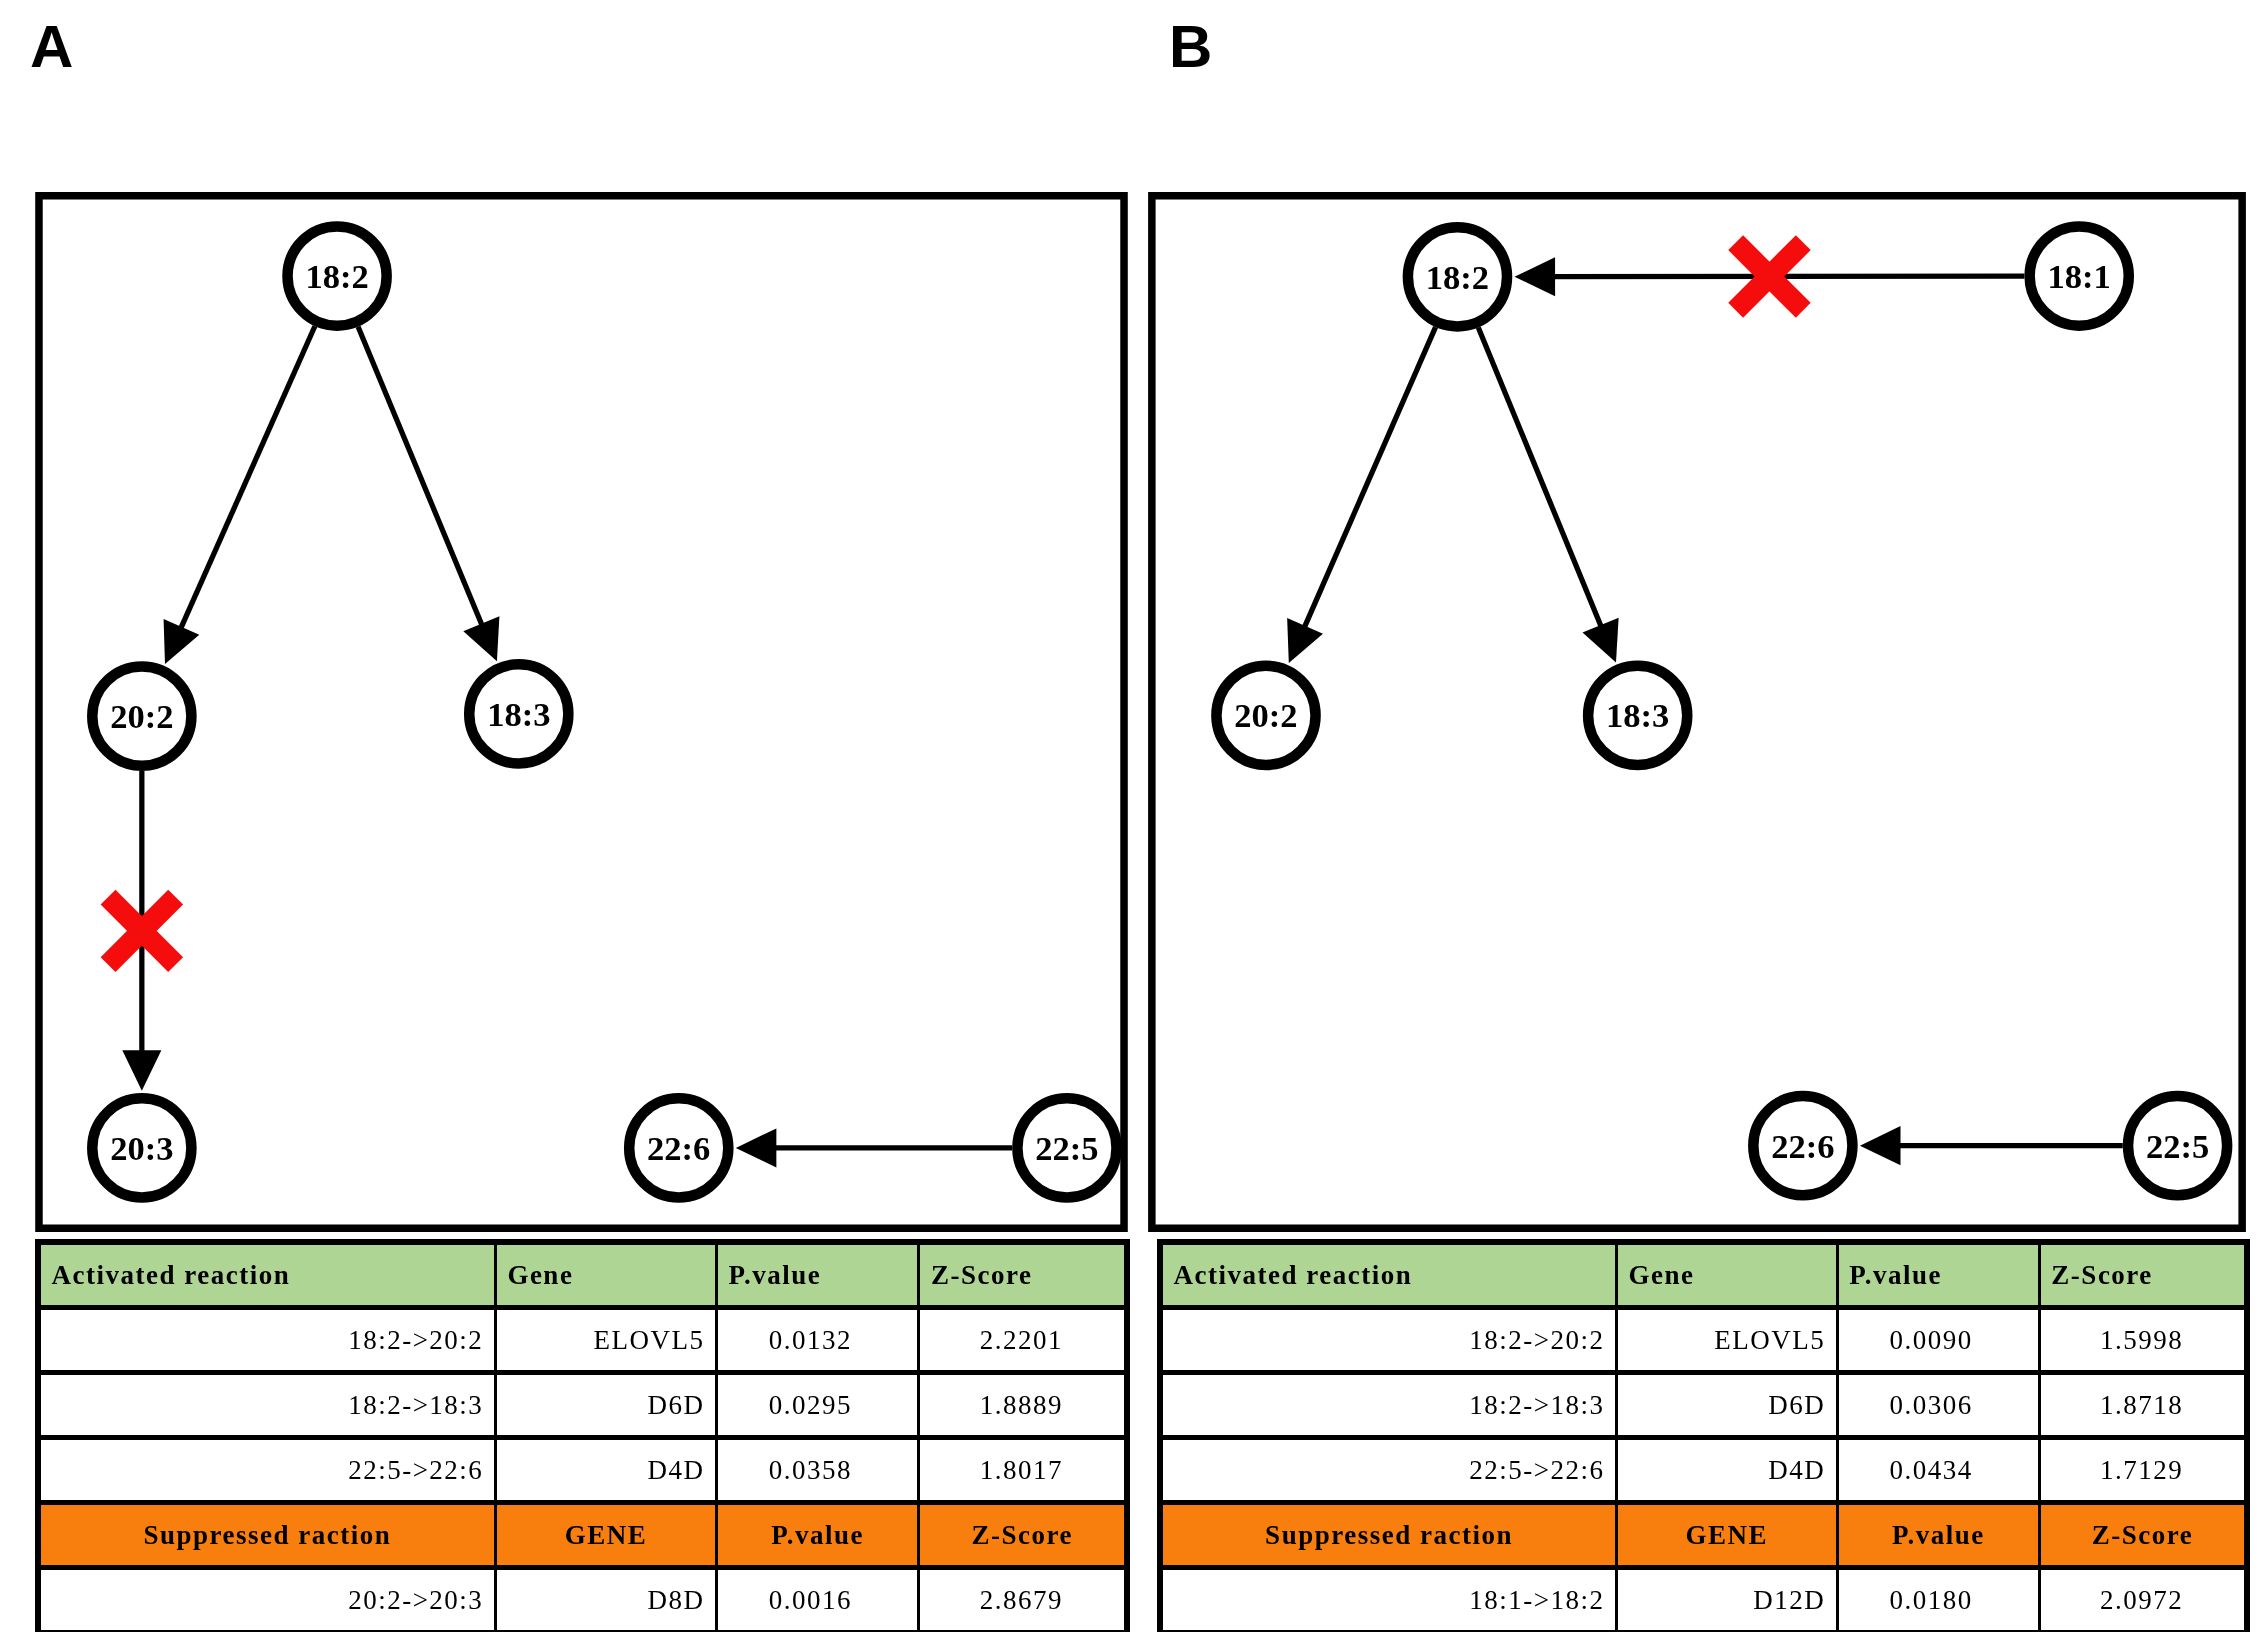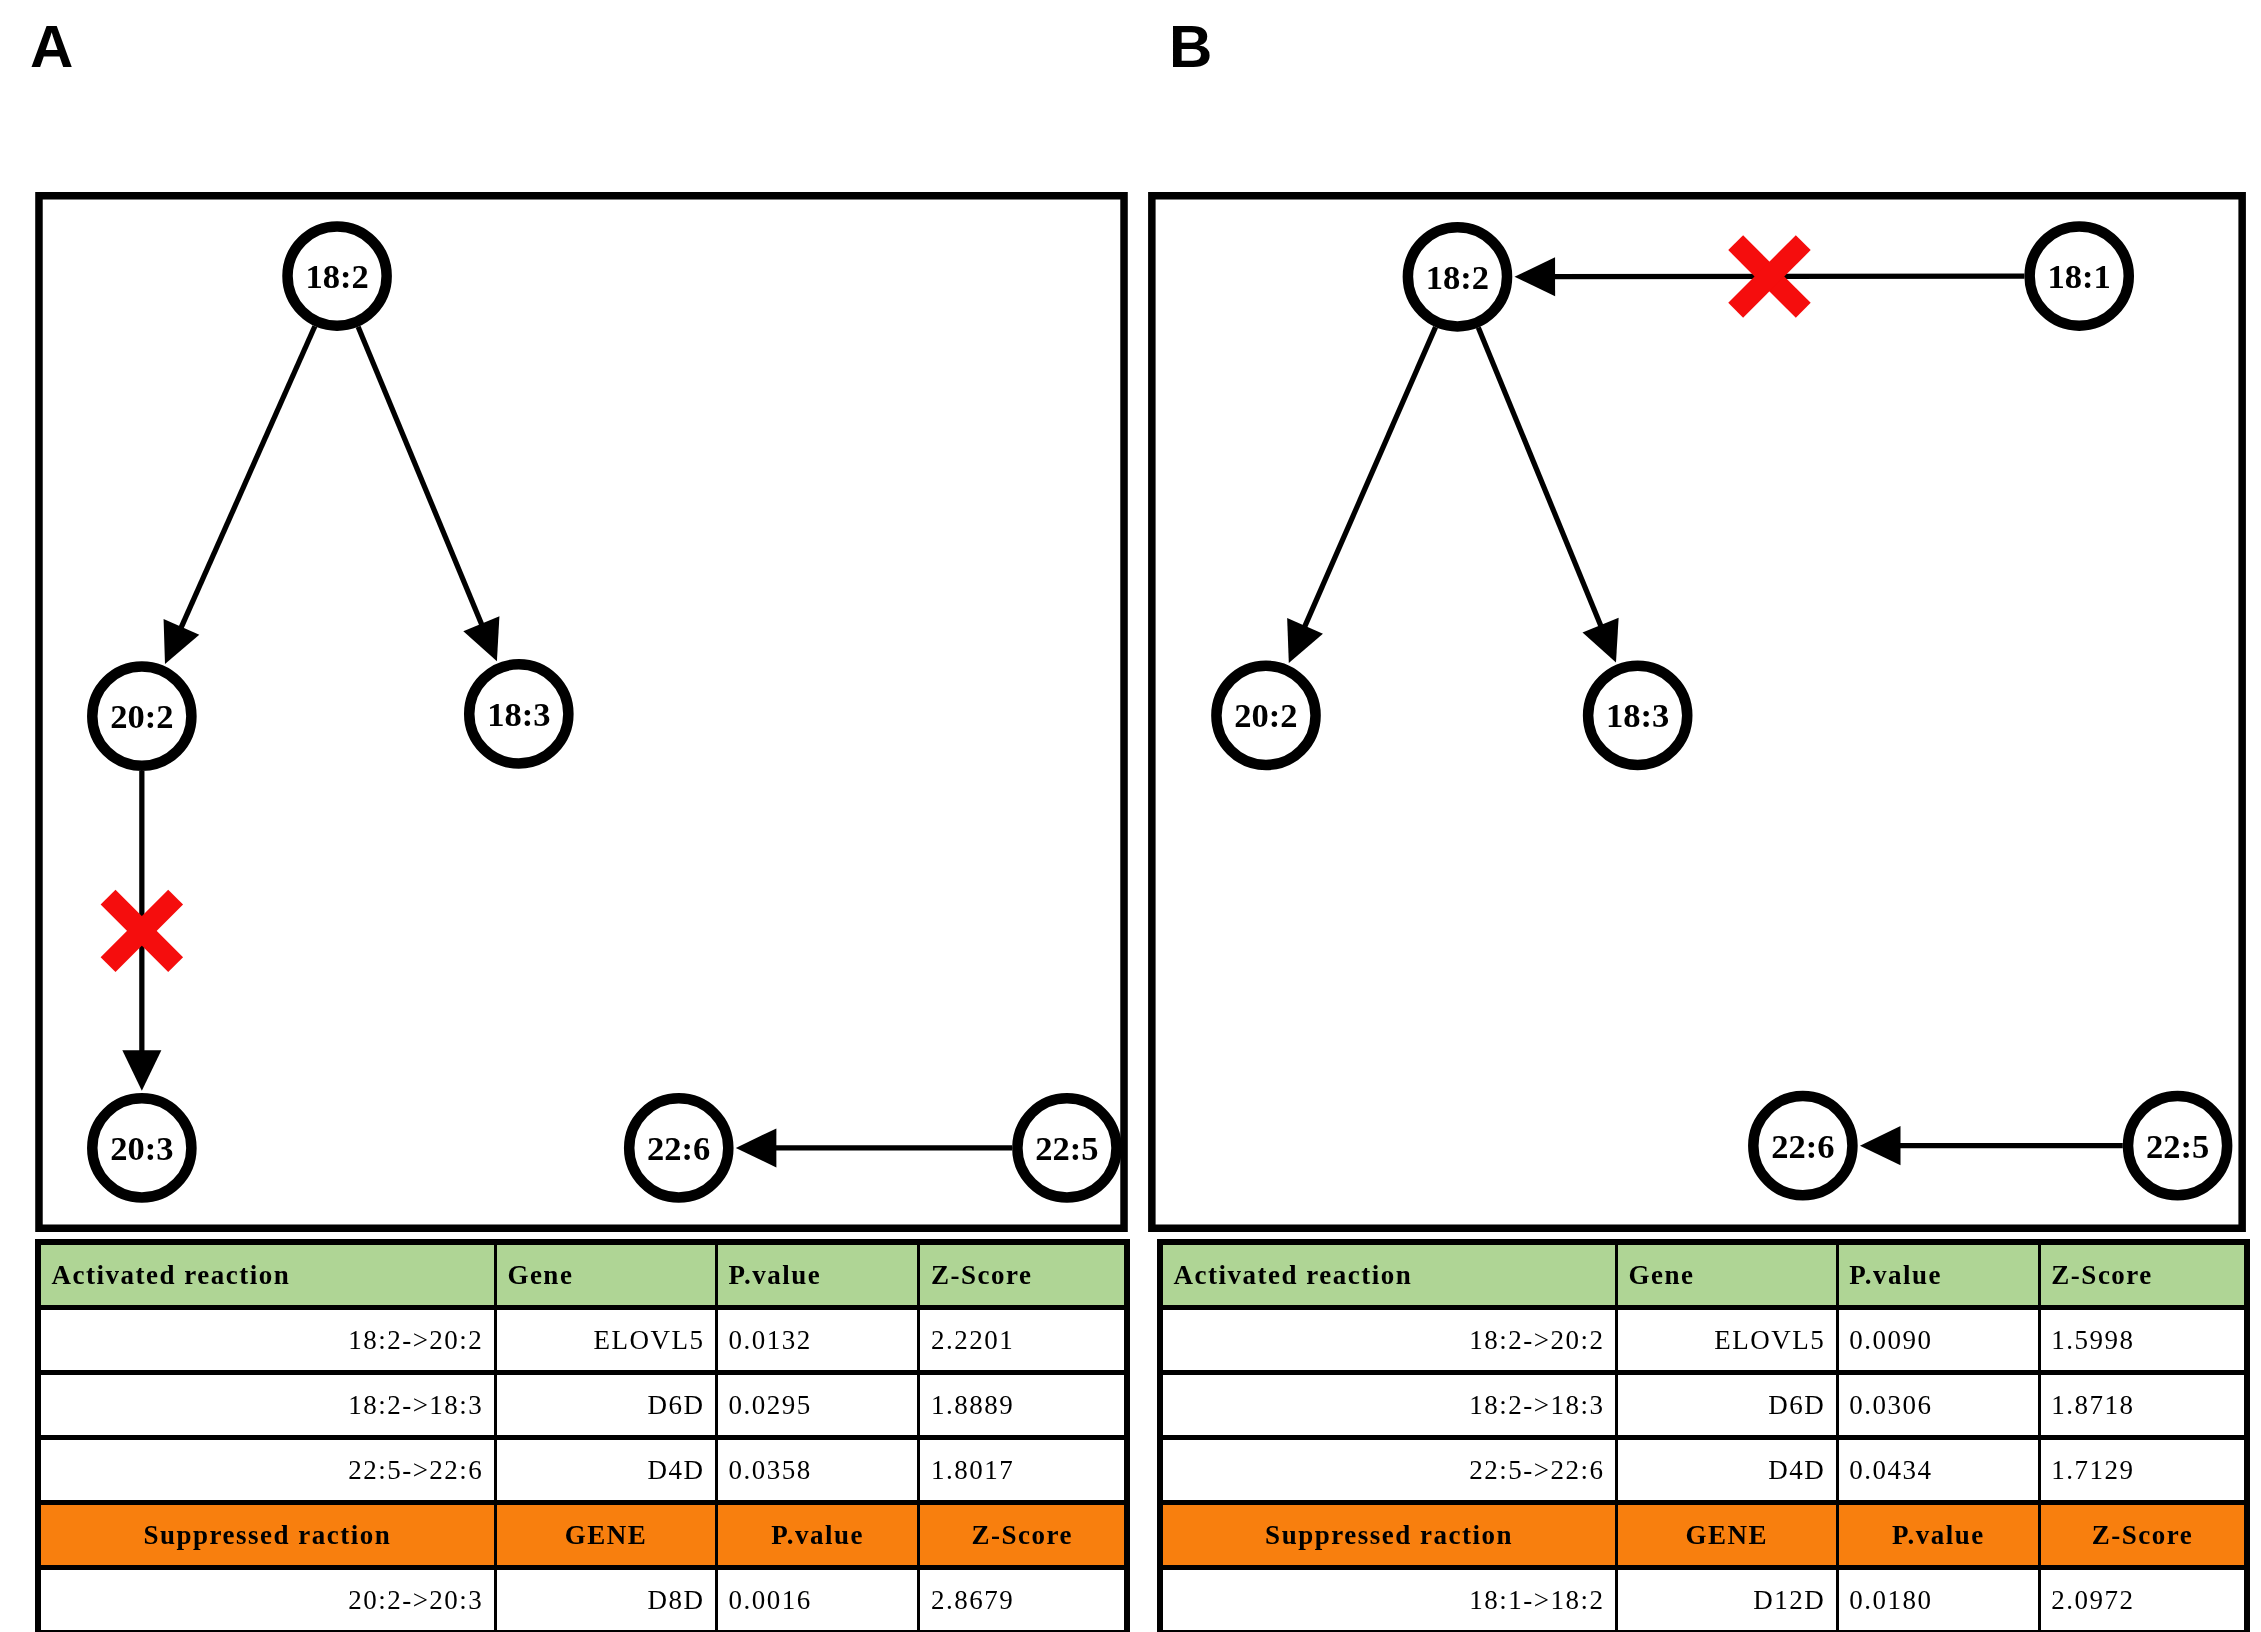--- a/index.html
+++ b/index.html
@@ -22,22 +22,22 @@
   }
   #table-a{left:35px;top:1239px;width:1095px;}
   #table-b{left:1157px;top:1239px;width:1093px;}
   .rtable th,.rtable td{
     border:3.8px solid #000;border-top-width:5.3px;border-bottom-width:5.3px;
     height:60px;font-size:27px;line-height:1.05;letter-spacing:1.5px;
     padding:0 10.5px;overflow:hidden;white-space:nowrap;vertical-align:middle;
   }
   .rtable th{font-weight:bold;text-align:left;}
   .rtable td{font-weight:normal;text-align:right;}
-  .rtable td.c2{text-align:left;padding-right:25px;}
-  .rtable td.c3{text-align:left;padding-right:12px;}
+  .rtable td.c2{text-align:center;padding-right:25px;}
+  .rtable td.c3{text-align:center;padding-right:12px;}
   .hdr-act th{background:var(--act-bg);}
   .hdr-sup th{background:var(--sup-bg);text-align:center;}
   .node-label-text{font-family:"Liberation Serif",serif;font-weight:bold;font-size:46px;}
 </style>
 </head>
 <body>
 
 <div class="canvas" style="--act-bg: #afd595; --sup-bg: #f87f0e;">
 
   <div class="panel-label" id="label-a">A</div>

